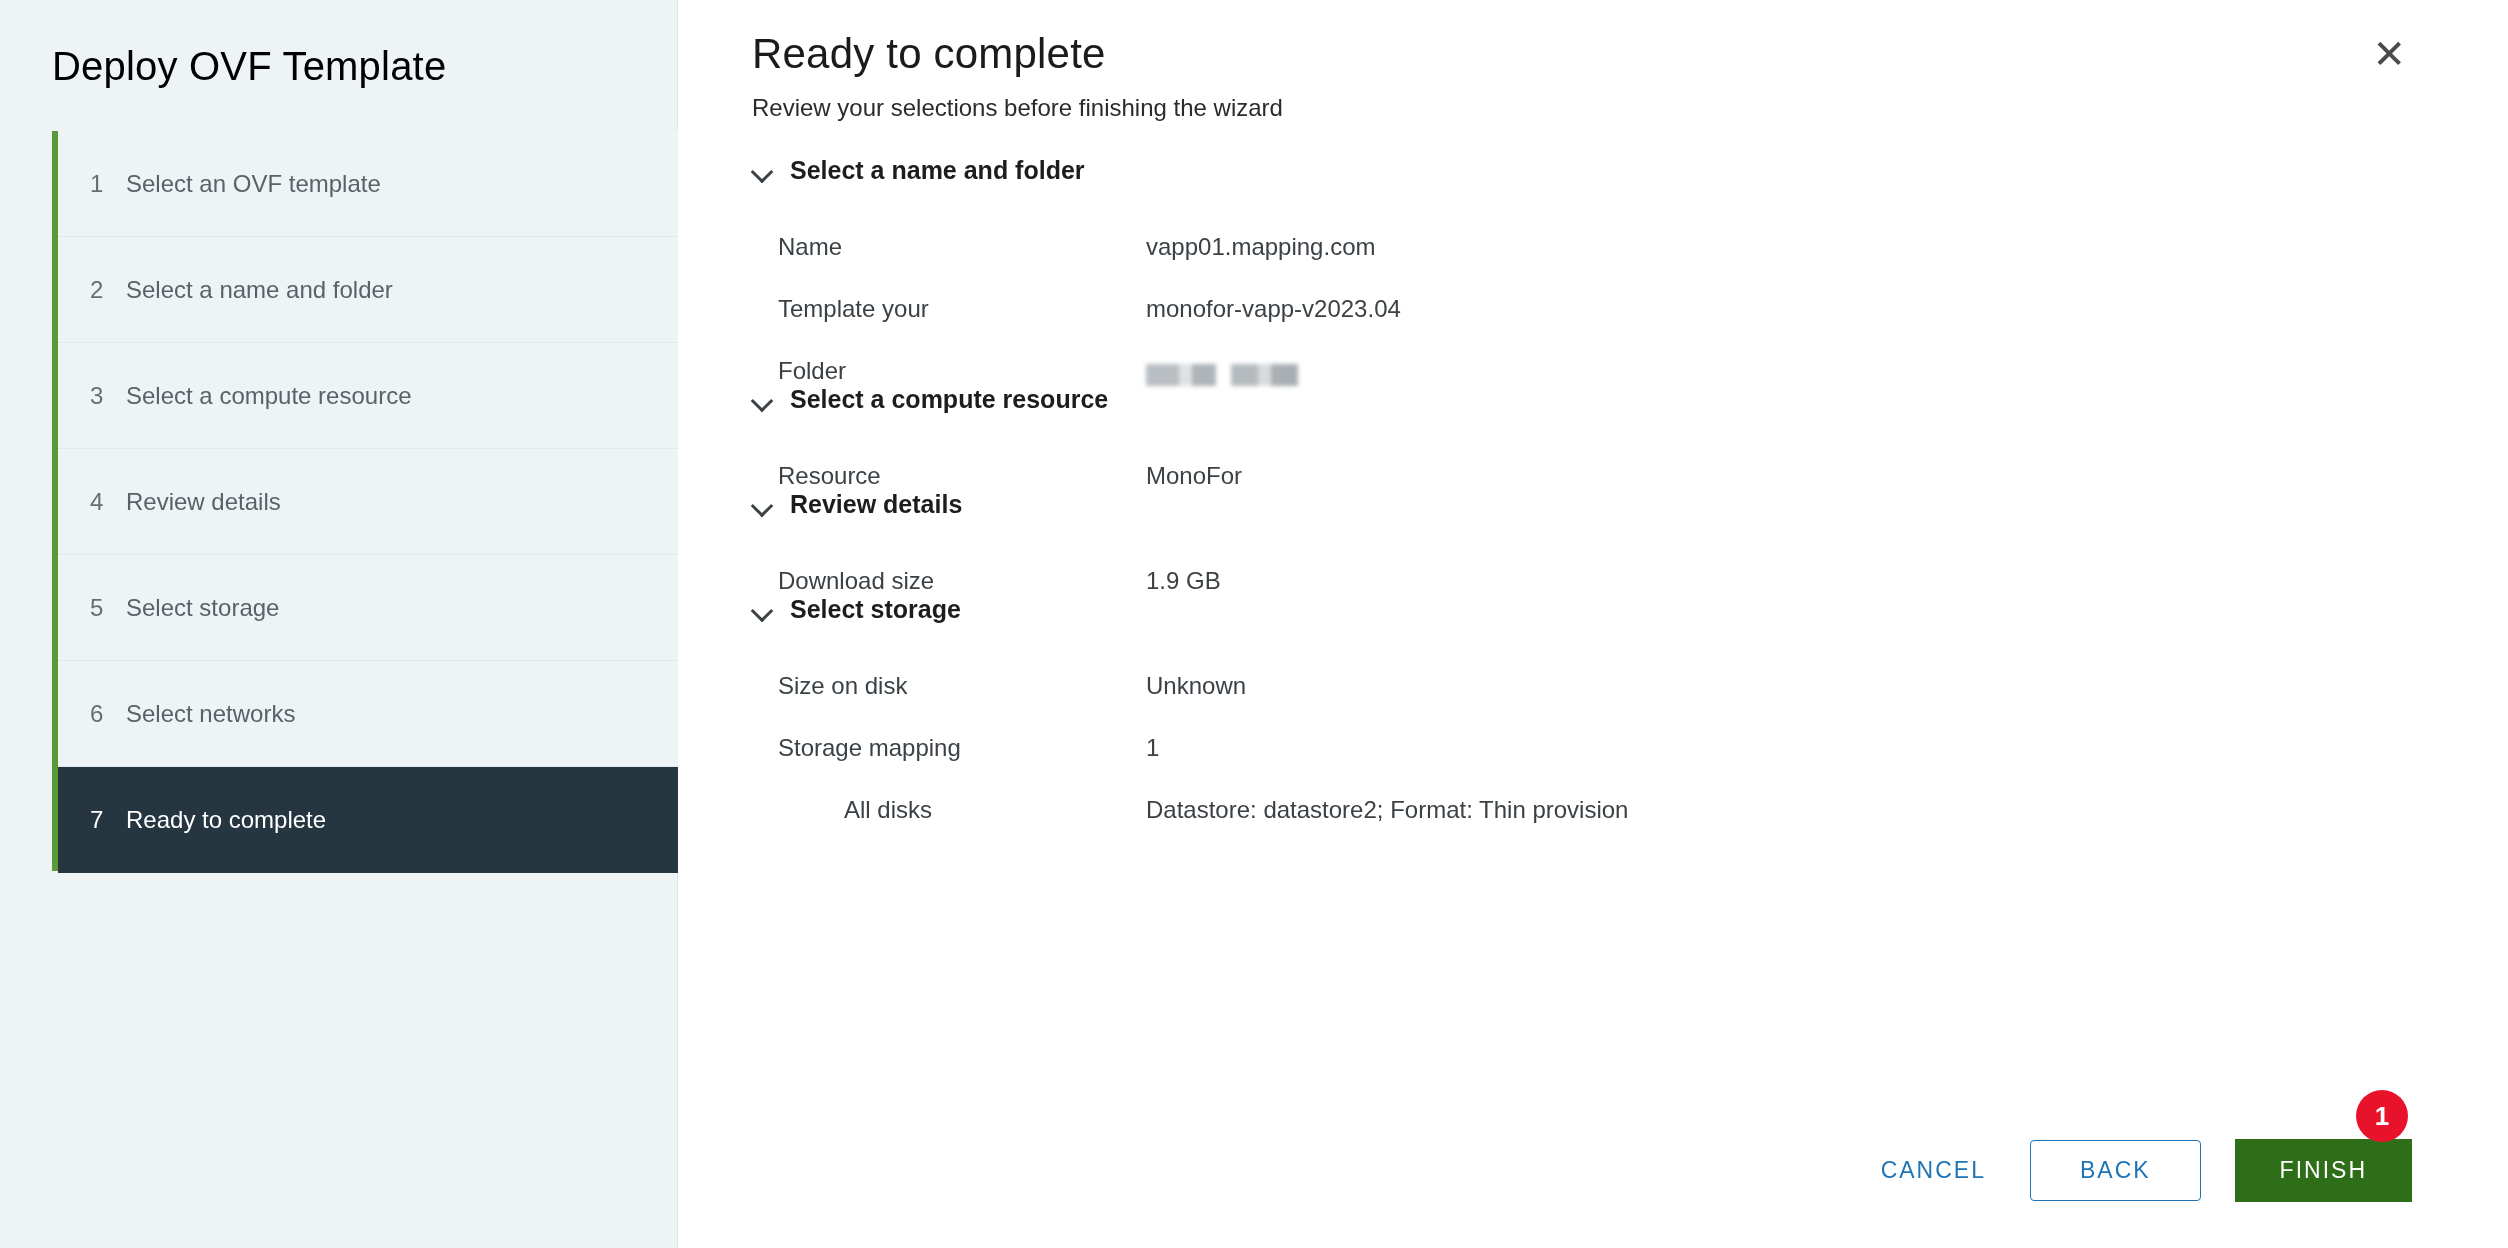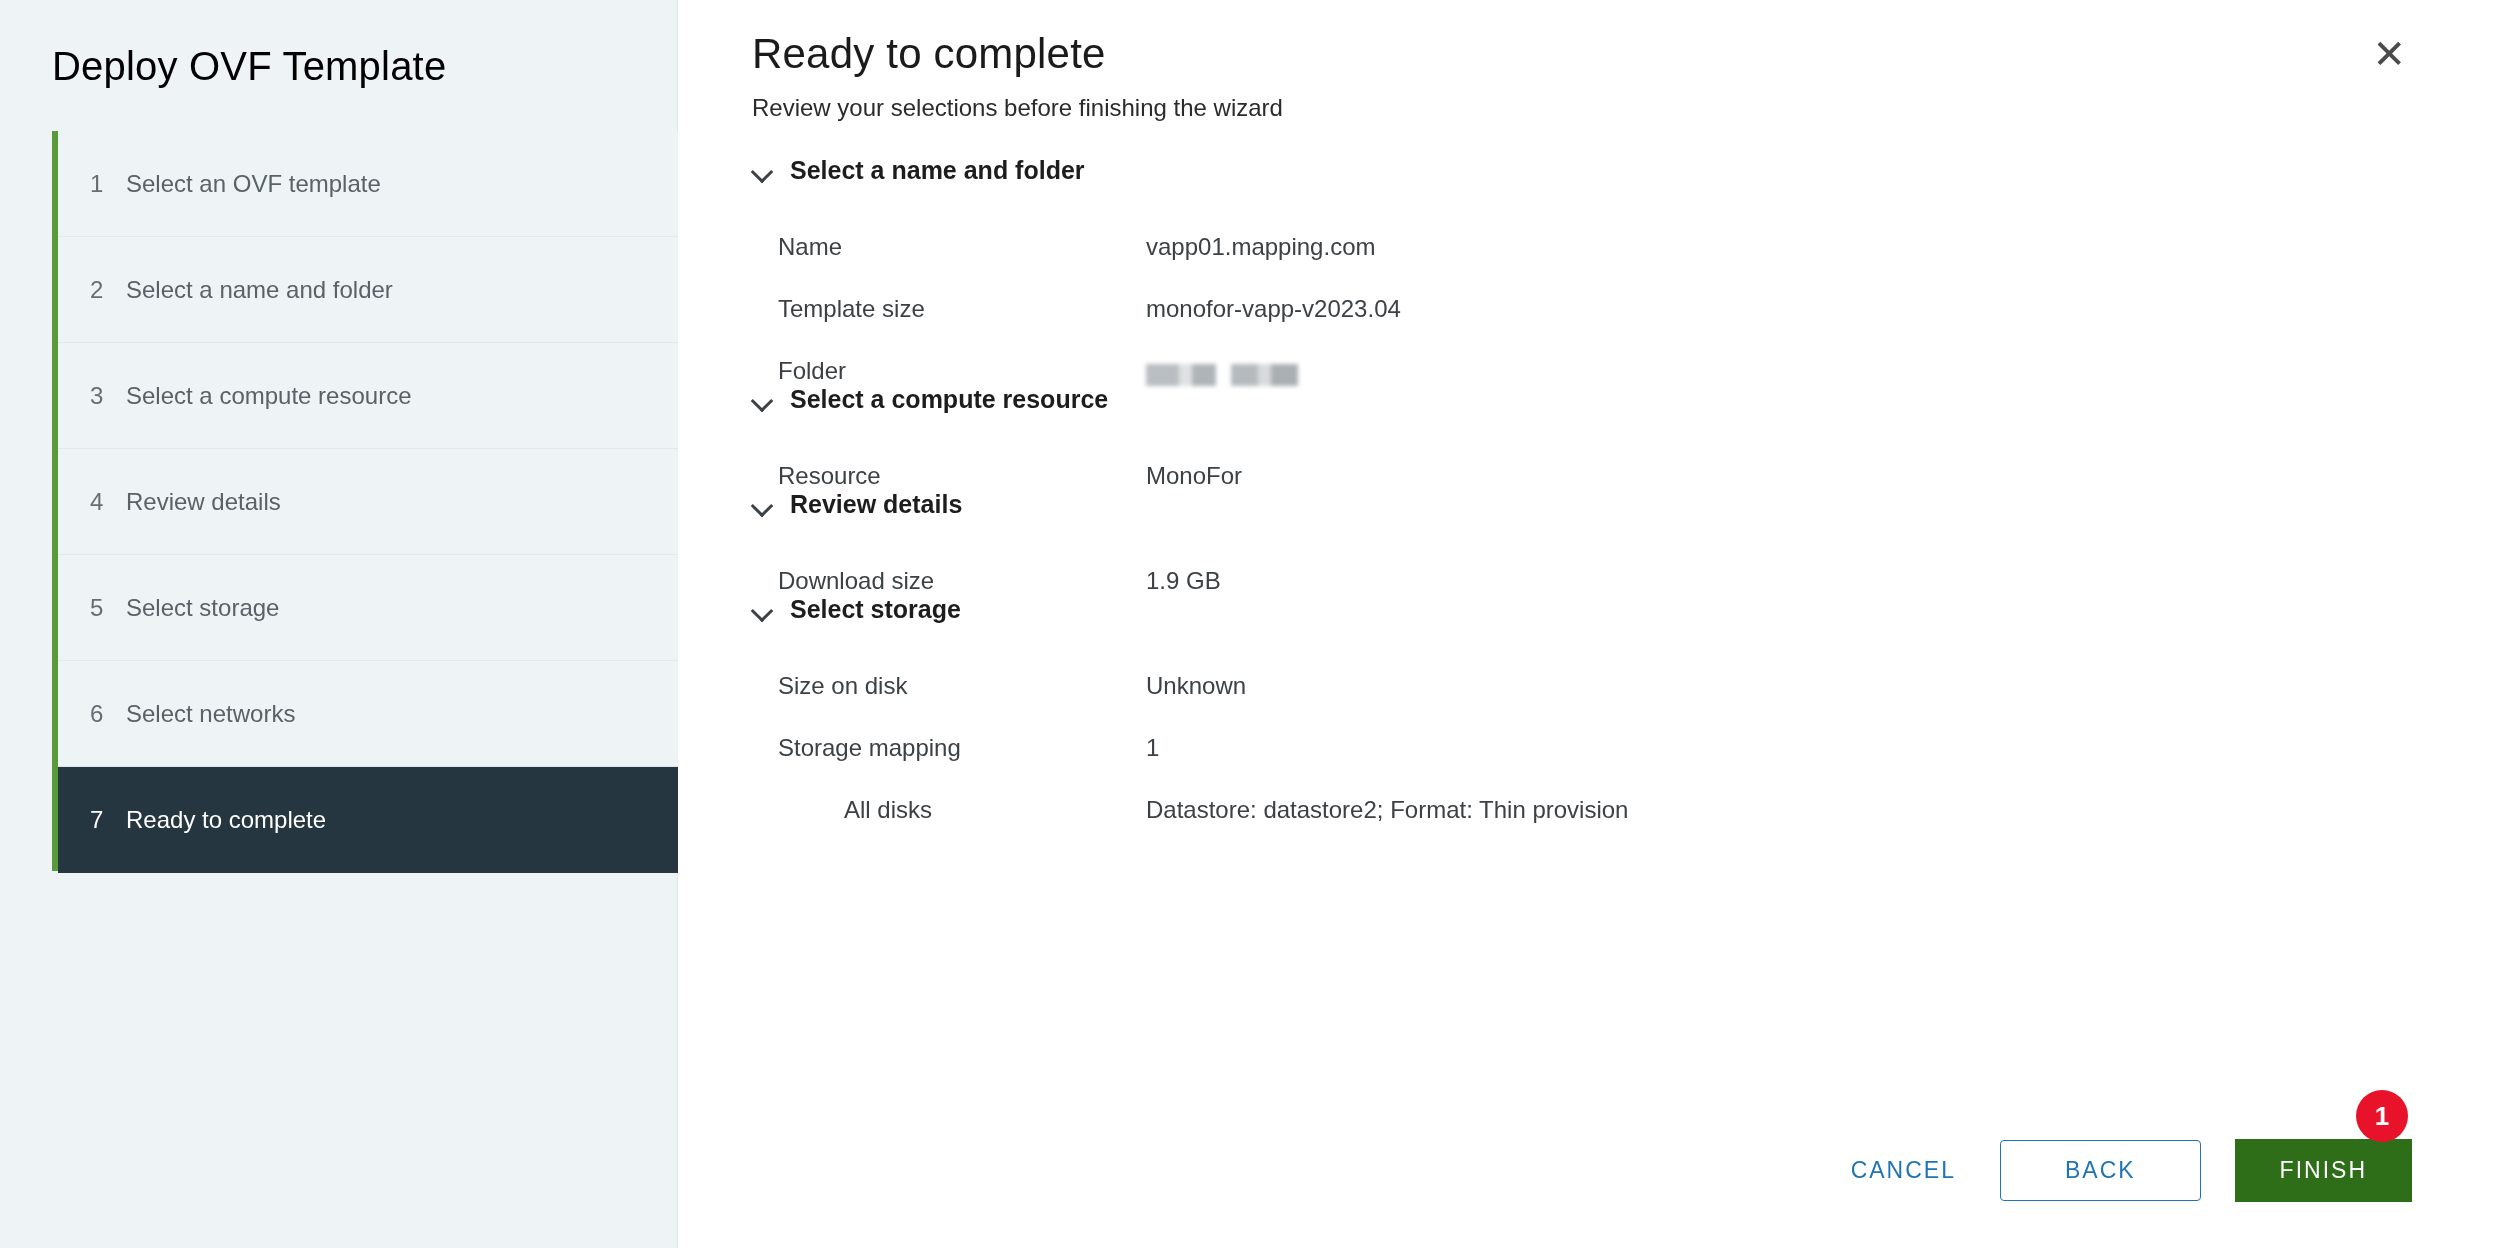--- a/index.html
+++ b/index.html
@@ -193,21 +193,21 @@
   .btn-cancel {
     background: transparent;
     border: none;
     color: #1f74b6;
     padding: 14px 10px;
   }
   .btn-back {
     background: #ffffff;
     border: 1px solid #1f74b6;
     color: #1f74b6;
-    padding: 16px 64px;
+    padding: 16px 49px;
     border-radius: 4px;
   }
   .btn-finish {
     background: #2e6e18;
     border: 1px solid #2e6e18;
     color: #ffffff;
     padding: 17px 44px;
     border-radius: 0;
     position: relative;
   }
@@ -281,21 +281,21 @@
       <div>
         <div class="section-head">
           <span class="chev"></span>
           <span class="section-title">Select a name and folder</span>
         </div>
         <div class="row">
           <span class="key">Name</span>
           <span class="val">vapp01.mapping.com</span>
         </div>
         <div class="row">
-          <span class="key">Template size</span>
+          <span class="key">Template your</span>
           <span class="val">monofor-vapp-v2023.04</span>
         </div>
         <div class="row">
           <span class="key">Folder</span>
           <span class="val"><span class="redacted"></span></span>
         </div>
       </div>
 
       <div>
         <div class="section-head">

